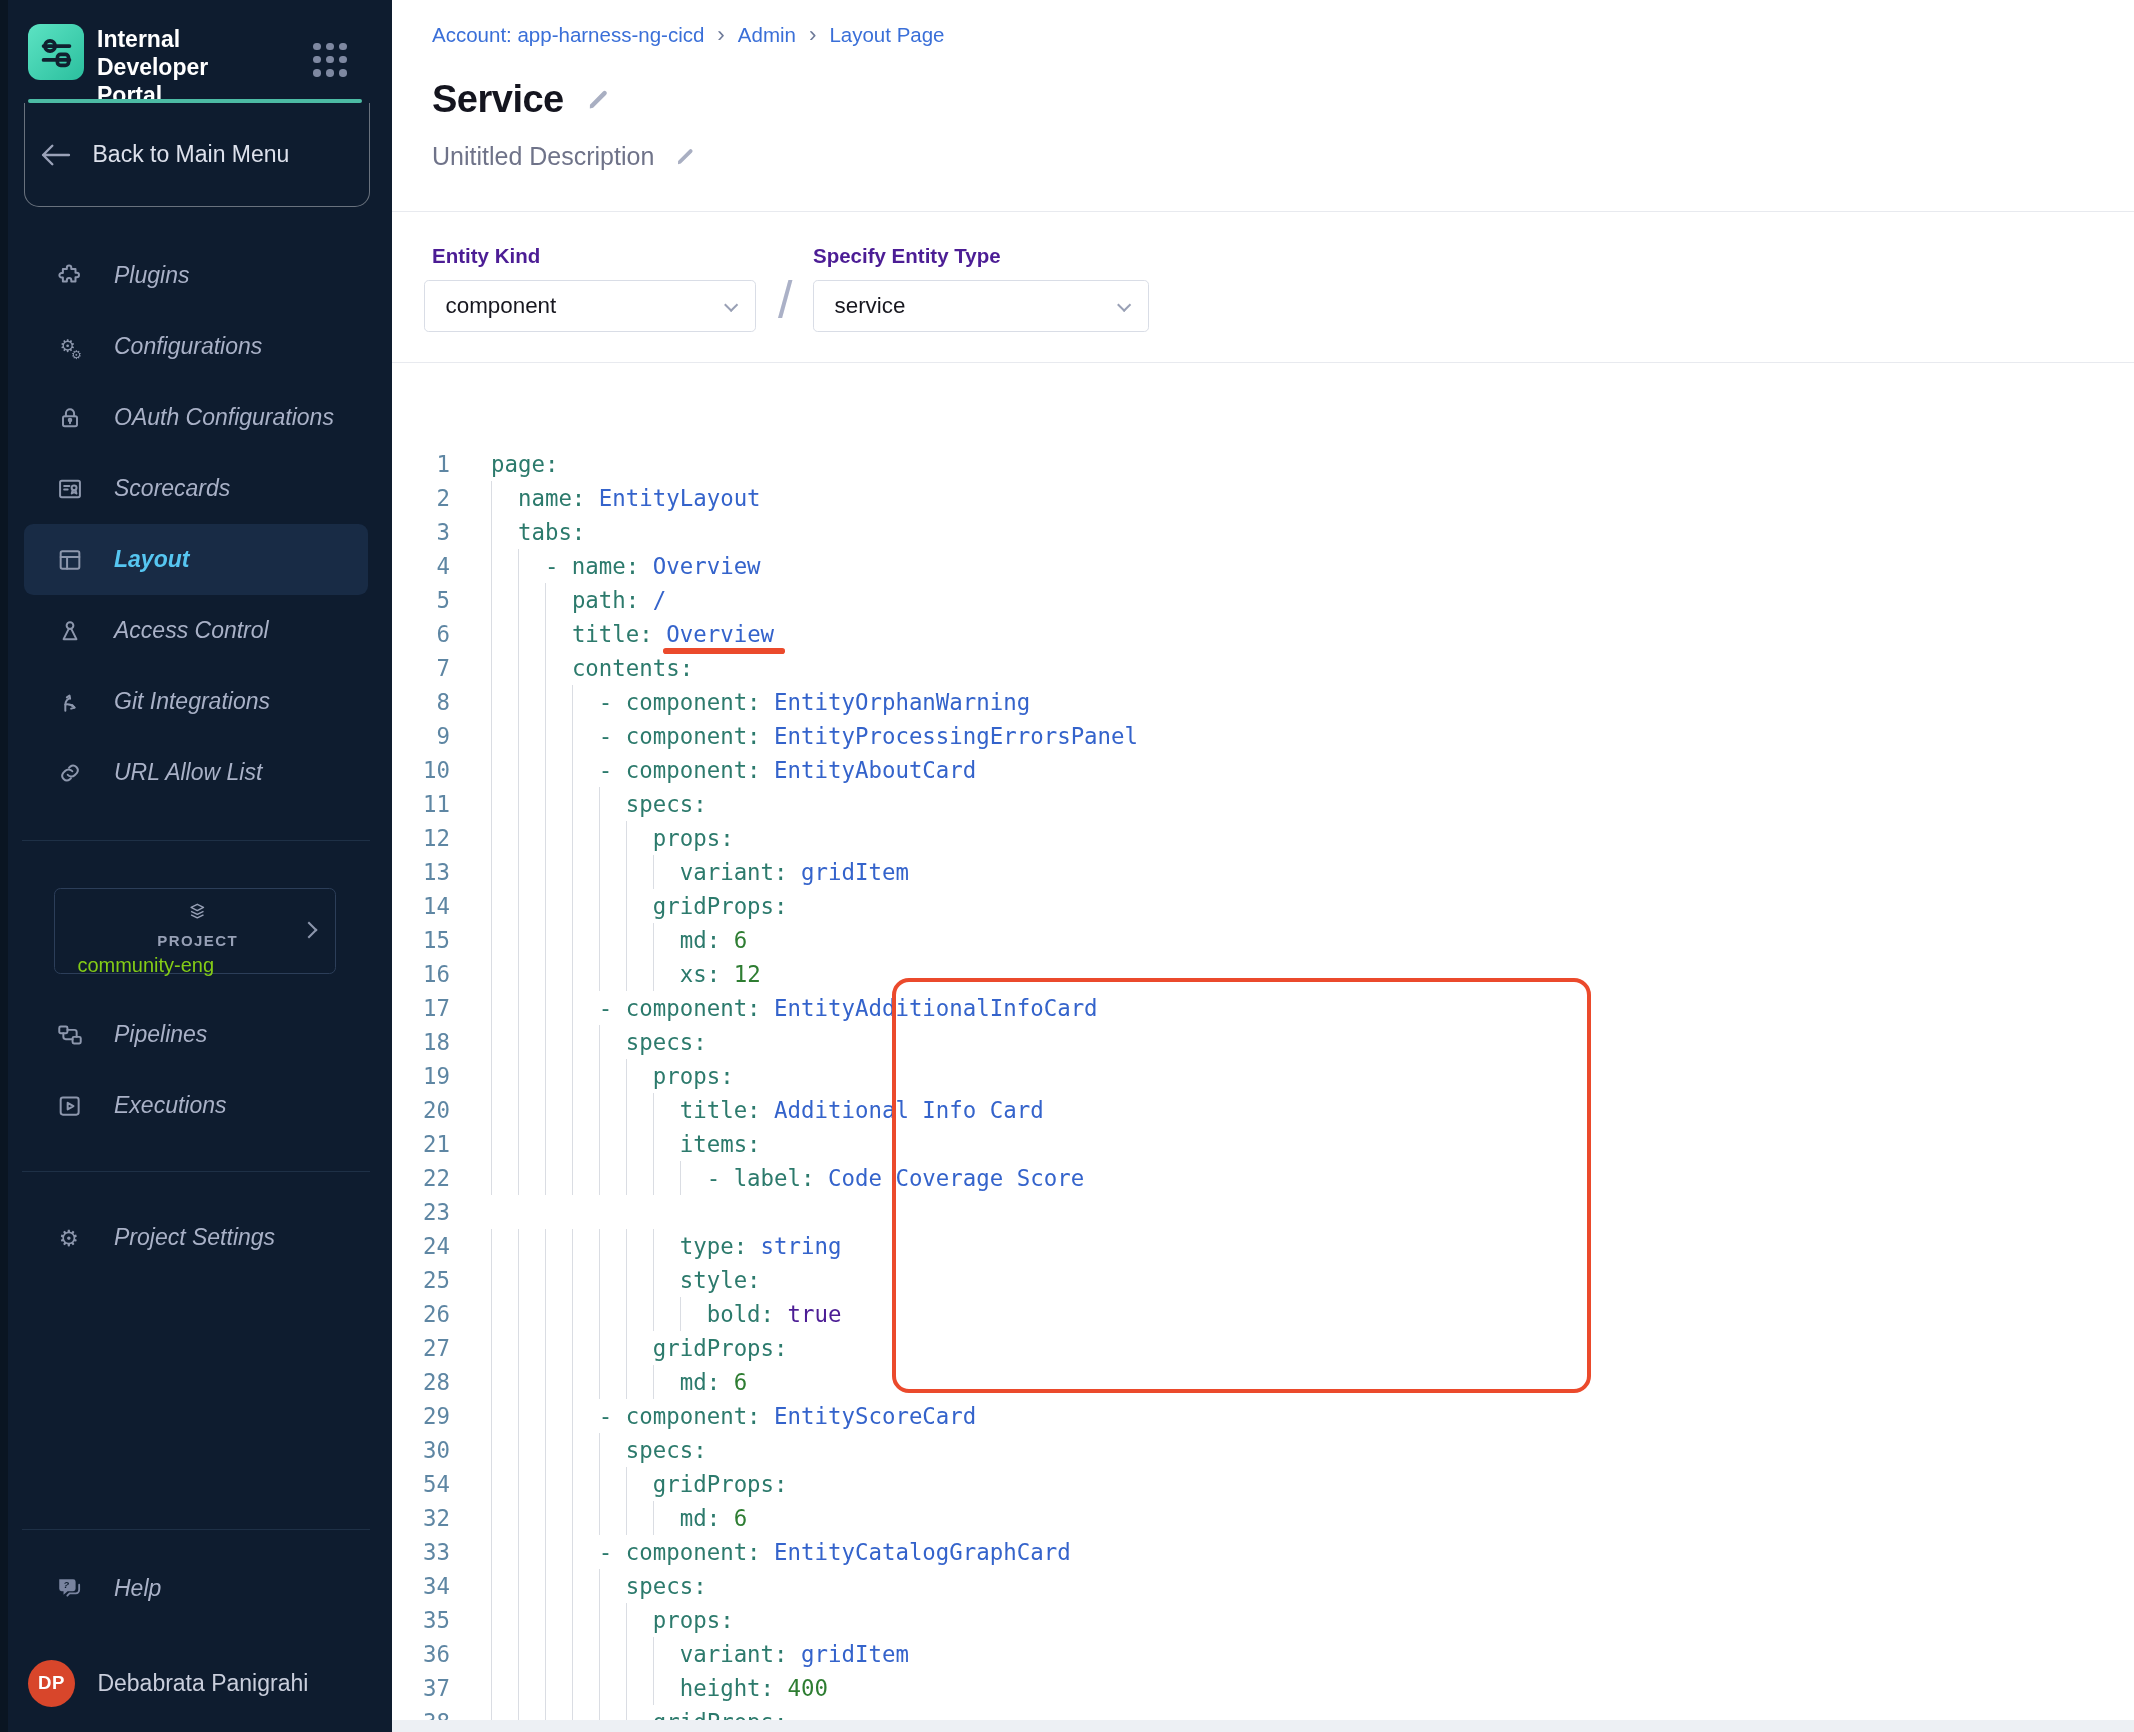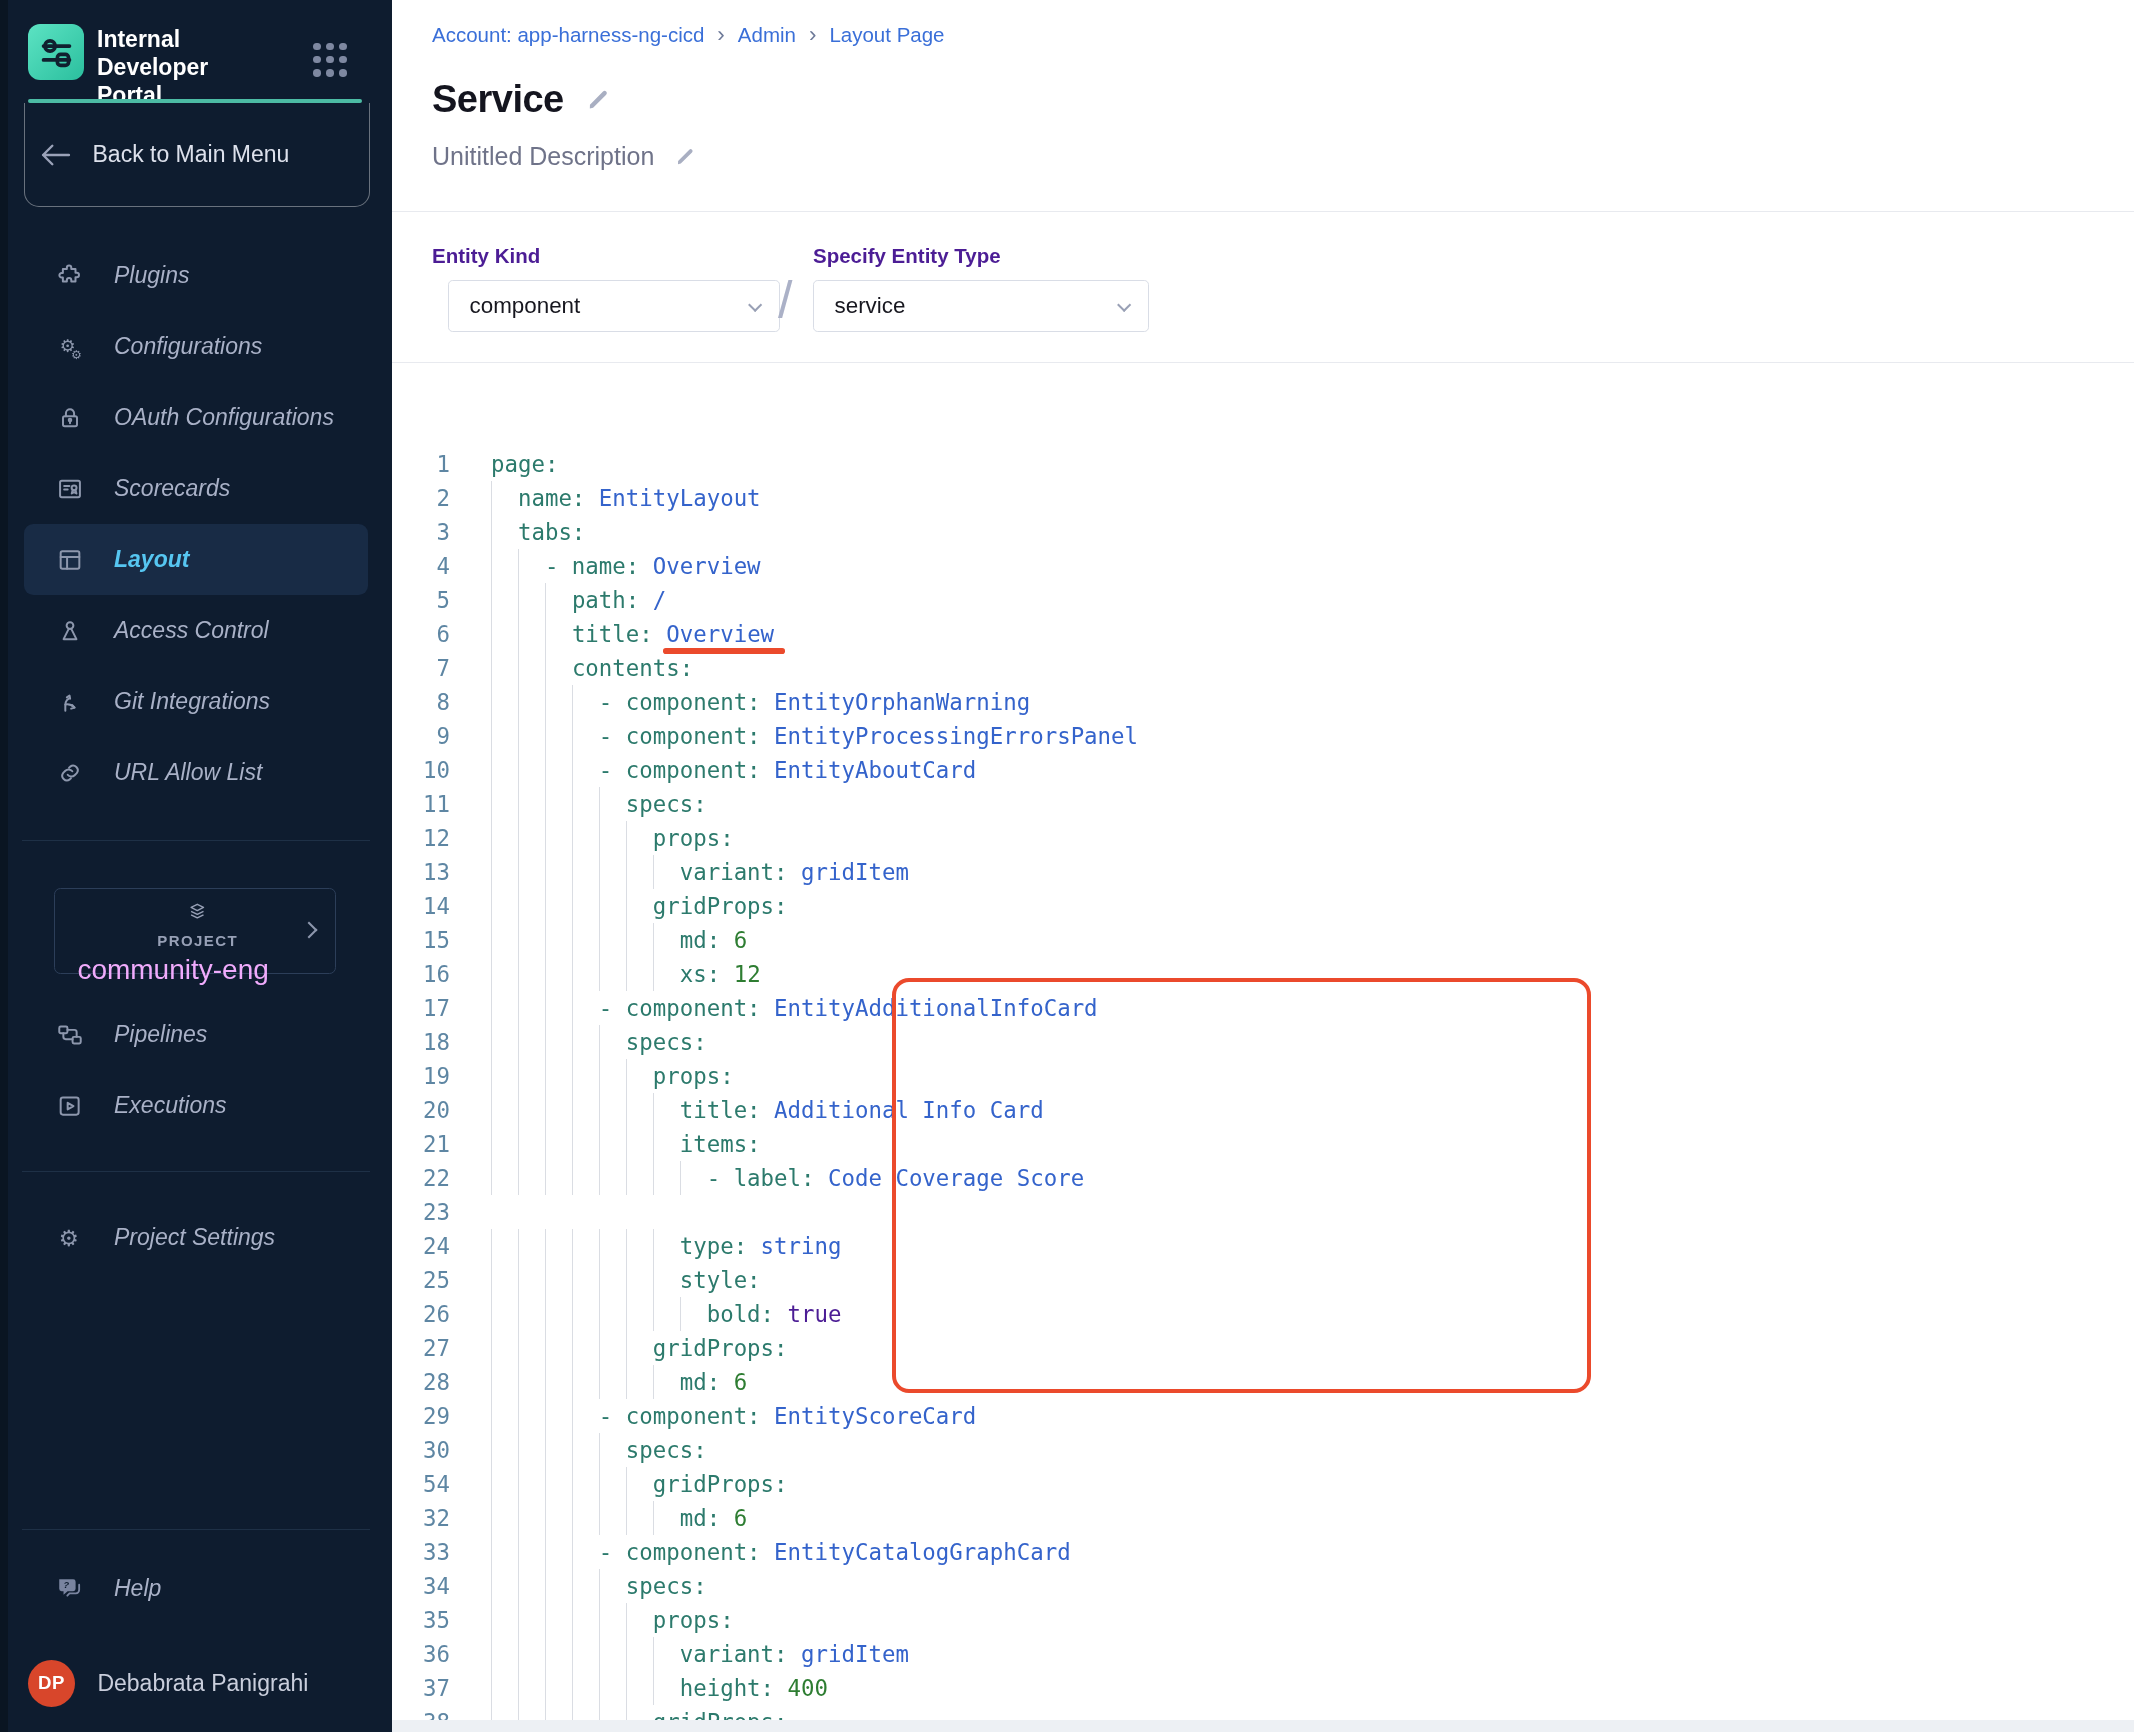--- a/index.html
+++ b/index.html
@@ -26,21 +26,21 @@
   #nav1 { top:240px; } #nav2 { top:999px; } #nav3 { top:1202px; }
   .nav-item { height:71px; display:flex; align-items:center; gap:30px; padding-left:41px; cursor:pointer;
               font-size:23px; color:#A9B1C7; margin:0 15px; border-radius:9.3px;font-style:italic; }
   .nav-item .nicon { width:28px; height:28px; flex:none; display:flex; align-items:center; justify-content:center; }
   .nav-item.sel { background:#182B45; color:#56C6F1; font-weight:700; margin:0 24px; padding-left:32px; }
   .sb-divider { position:absolute; left:22.4px; right:22.4px; height:0.9px; background:#1E3046; }
   .dv1{ top:840px; } .dv2{ top:1171px; } .dv3{ top:1529px; }
   .project-box { position:absolute; left:54px; top:888px; width:282px; height:86px; border:0.9px solid #2C3E59;
                  border-radius:6.5px; padding:13px 17px 0 22.4px; cursor:pointer; }
   .pb-top { display:flex; align-items:center; gap:11.2px; color:#97A0B6; font-size:15px; font-weight:700; letter-spacing:1.4px;flex-direction:column; }
-  .pb-name { margin-top:5.6px; color:#f0abfc; font-size:28px; }
+  .pb-name { margin-top:5.6px; color:#84cc16; font-size:20px; }
   .pb-chev { position:absolute; right:20.5px; top:35px; width:12px; height:12px; border-right:2.3px solid #8D97AD;
              border-top:2.3px solid #8D97AD; transform:rotate(45deg); }
   .help-item { position:absolute; left:0; right:0; top:1553px; }
   .user-row { position:absolute; left:28px; top:1652px; right:18.6px; height:62px; display:flex; align-items:center; gap:22.4px; cursor:pointer; }
   .avatar { width:47px; height:47px; border-radius:50%; background:#D8462B; color:#fff; font-size:18.6px; font-weight:700;
             display:flex; align-items:center; justify-content:center; letter-spacing:0.5px; }
   .uname { color:#C9CEDC; font-size:23px; }
 
   
   .main { position:absolute; left:392px; top:0; right:0; height:1732px; background:#fff; }
@@ -51,21 +51,21 @@
   .page-title { font-size:38px; font-weight:700; color:#14151F; letter-spacing:-0.5px; }
   .desc-row { position:absolute; left:40px; top:142px; display:flex; align-items:center; gap:18.6px; }
   .page-desc { font-size:25px; color:#6F7389; }
   .pencil { cursor:pointer; display:flex; }
   .hr { position:absolute; left:0; right:0; height:0.9px; background:#E8EAEF; }
   .hr1 { top:211px; } .hr2 { top:362px; }
   .fld-label { position:absolute; top:244px; font-size:20.5px; font-weight:700; color:#4c1d95; }
   .lbl-kind { left:40px; } .lbl-type { left:421px; }
   .dd { position:absolute; top:280px; height:52px; background:#fff; border:1.4px solid #D9DDE6; border-radius:4.7px;
         display:flex; align-items:center; padding:0 20.5px; font-size:22.4px; color:#17171F; cursor:pointer; }
-  .dd-kind { left:56px; width:332px; } .dd-type { left:421px; width:336px; }
+  .dd-kind { left:32px; width:332px; } .dd-type { left:421px; width:336px; }
   .dd .chev { position:absolute; right:18.6px; top:18.6px; width:10.3px; height:10.3px;
               border-right:2.3px solid #99A0B5; border-bottom:2.3px solid #99A0B5; transform:rotate(45deg); }
   .slash { position:absolute; left:386px; top:270px; font-size:52px; color:#ABB1C7; font-weight:400; }
 
   
   .editor { position:absolute; left:0; top:447px; right:0; font-family:"DejaVu Sans Mono", monospace; font-size:22.4px; }
   .cline { display:flex; height:34px; line-height:34px; cursor:text; }
   .lno { flex:0 0 58px; text-align:right; color:#5E86A3; }
   .ltext { margin-left:41px; white-space:pre; }
   .indent { display:inline-block; height:34px; vertical-align:top;

